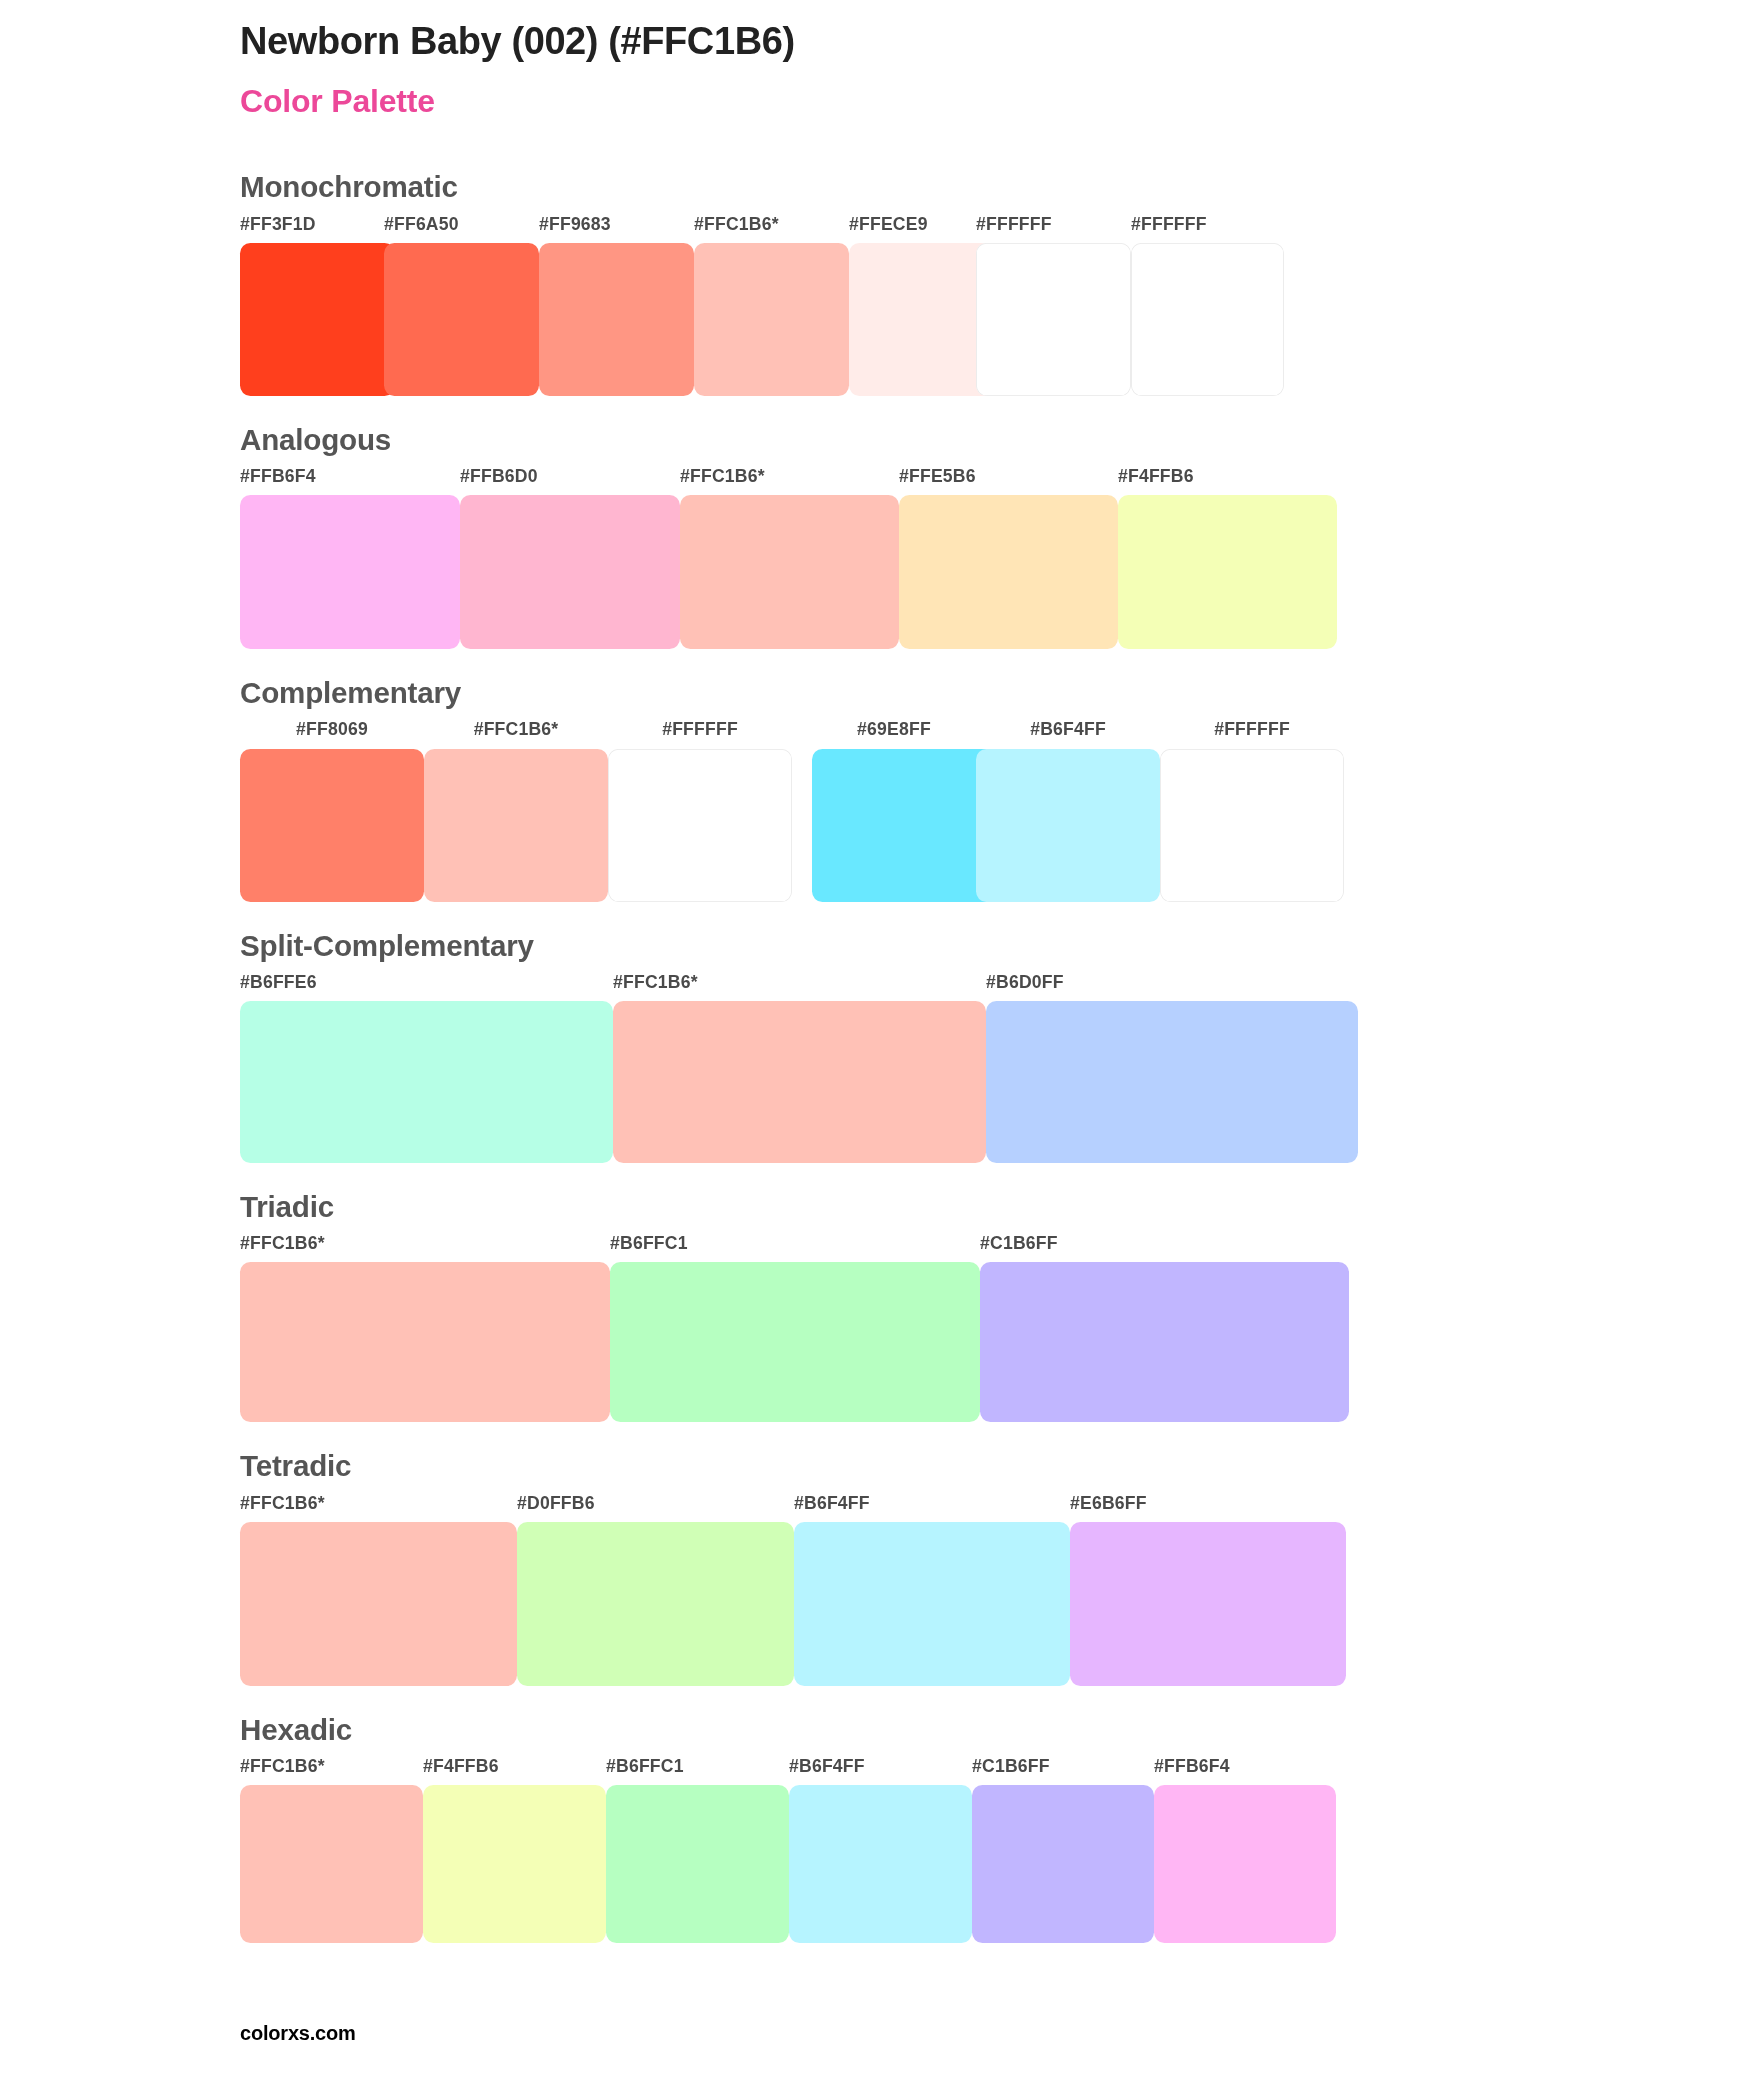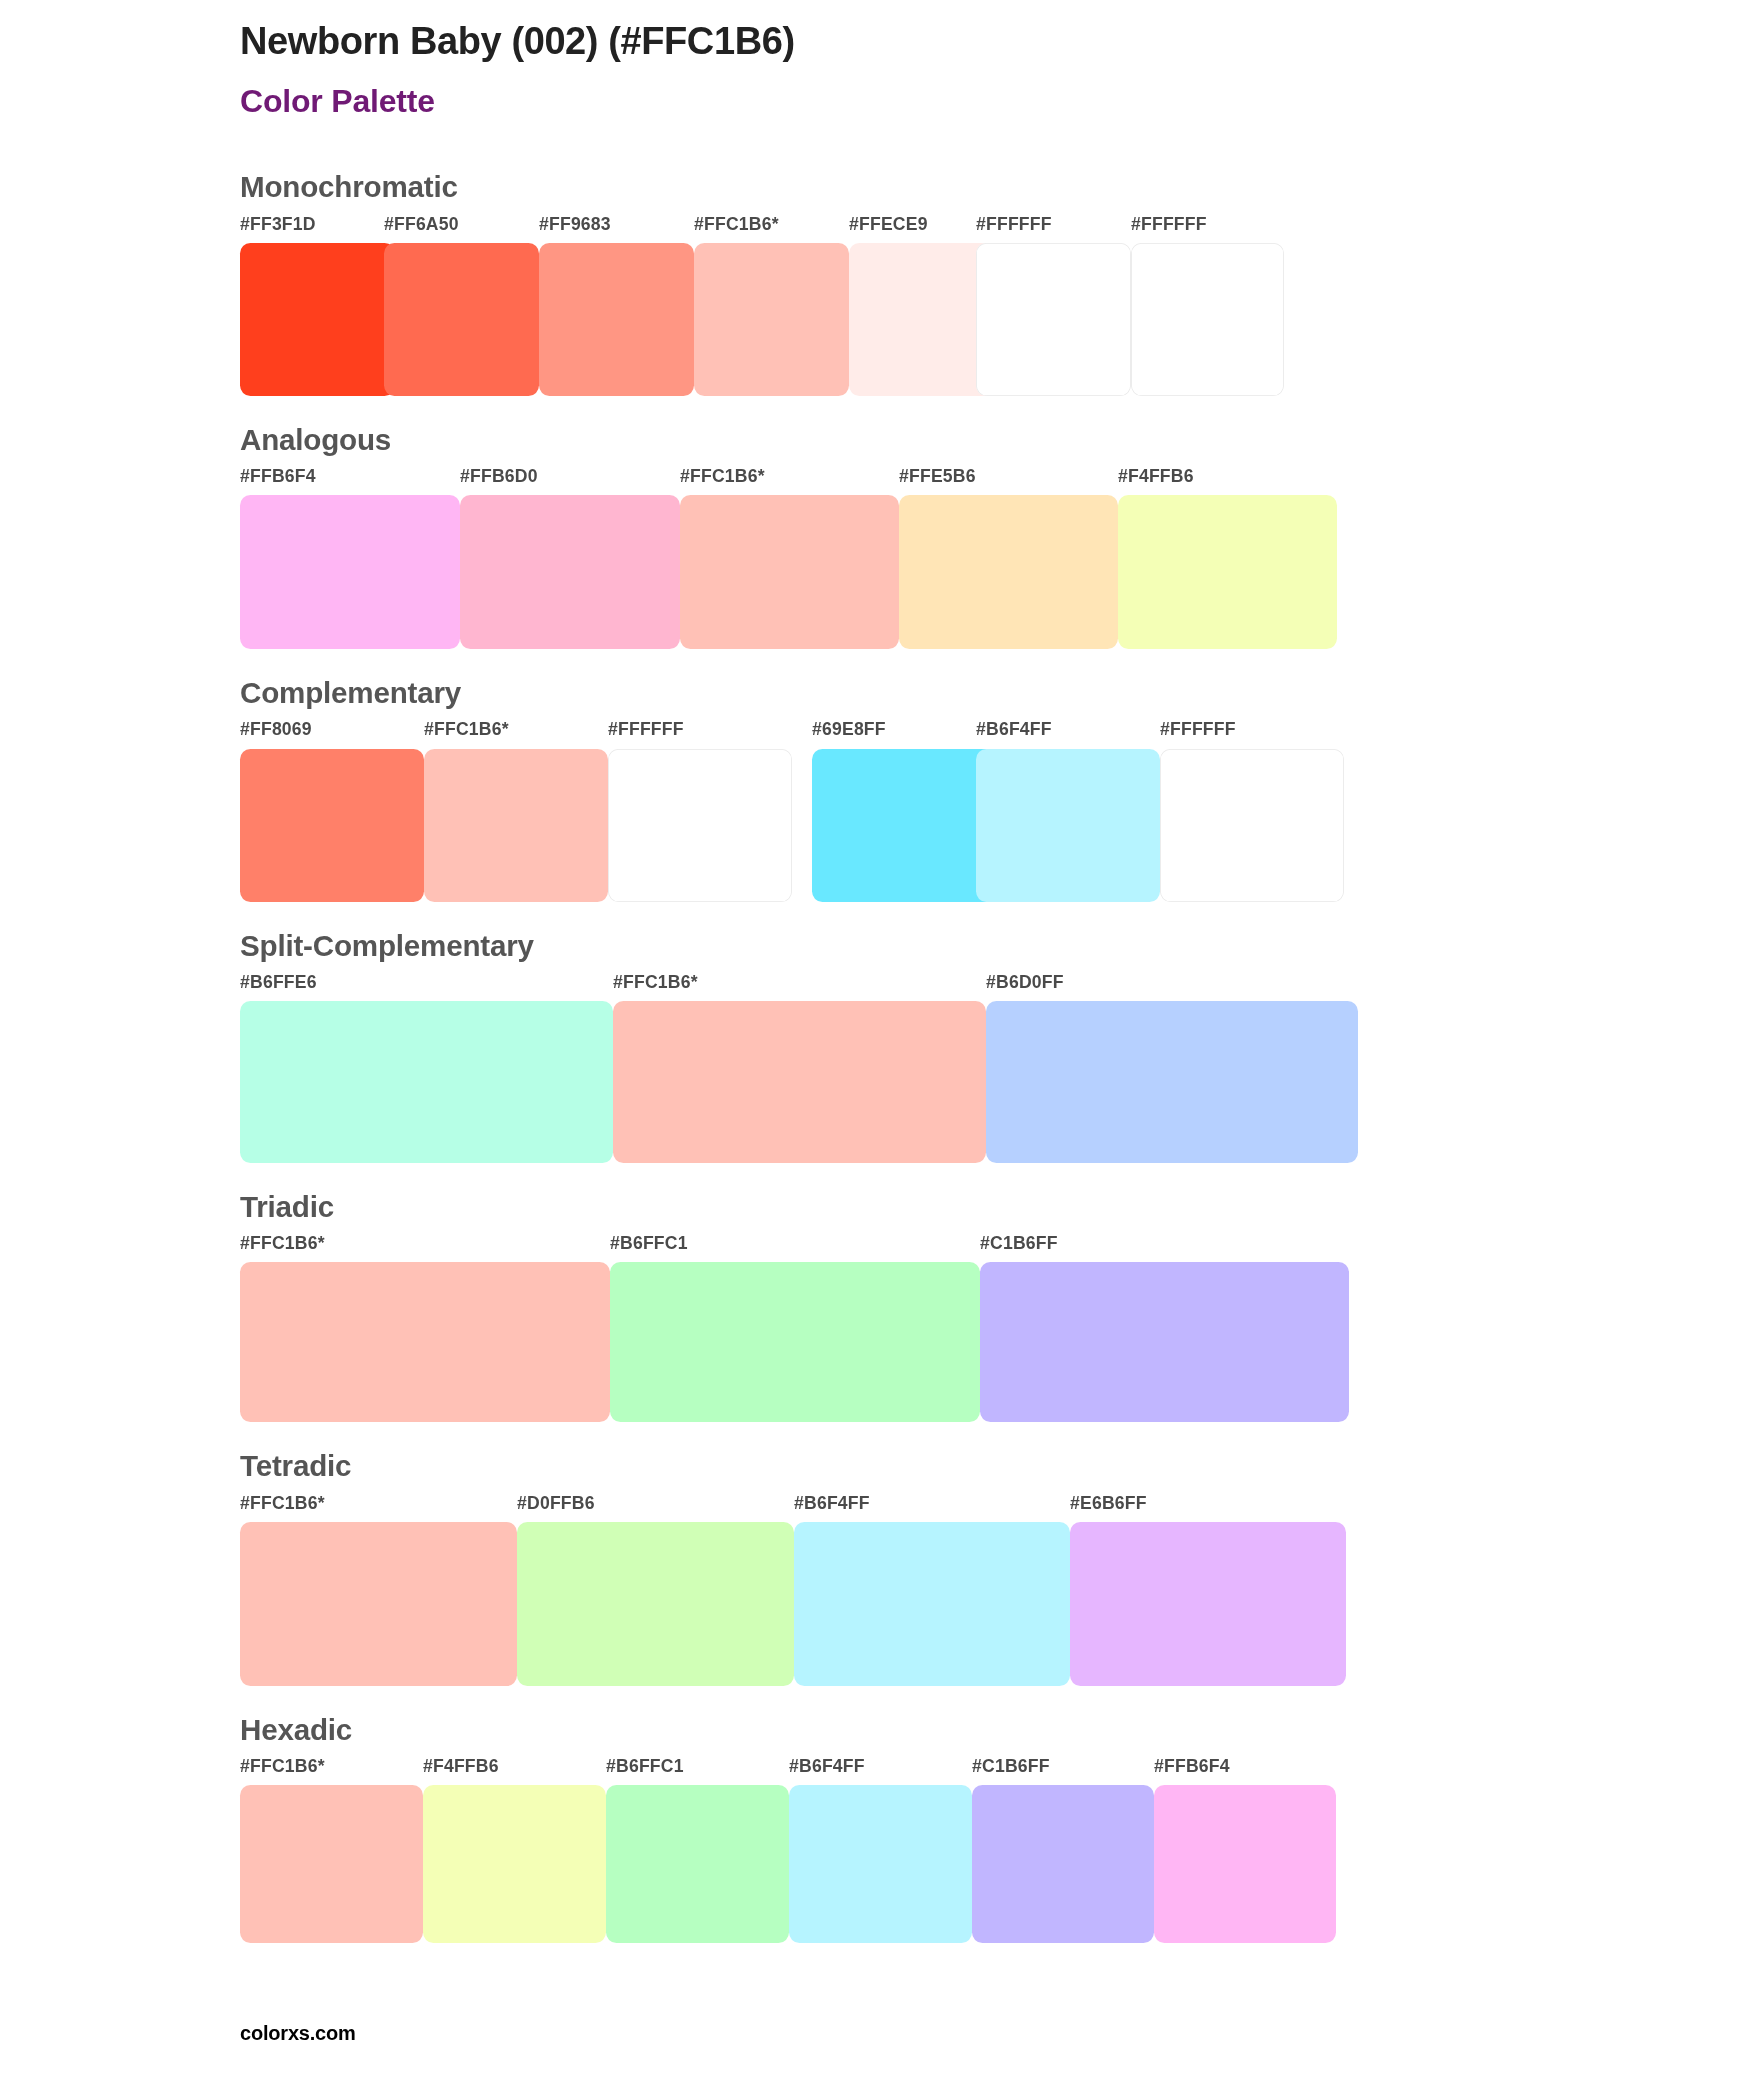--- a/index.html
+++ b/index.html
@@ -30,21 +30,21 @@
     font-weight: bold;
     color: #222222;
     letter-spacing: -0.4px;
     margin: 0;
     line-height: 1.22;
     white-space: nowrap;
   }
   .page-subtitle {
     font-size: 32px;
     font-weight: bold;
-    color: #701a75;
+    color: #ec4899;
     letter-spacing: -0.2px;
     margin: 17.6px 0 0 0;
     line-height: 1.2;
   }
   
   .sections {
     margin-top: 50px;
   }
   .section {
     padding-left: 240px;
@@ -162,21 +162,21 @@
             <span class="swatch-chip" style="background: rgb(255, 229, 182); height: 154px; width: 219px;"></span>
           </div>
           <div class="swatch" style="width: 219px;">
             <span class="swatch-label">#F4FFB6</span>
             <span class="swatch-chip" style="background: rgb(244, 255, 182); height: 154px; width: 219px;"></span>
           </div>
         </div>
       </div>
       <div class="section">
         <div class="section-title">Complementary</div>
-        <div class="swatch-row" style="width: 1106px;">
+        <div class="swatch-row" style="width: 1106px; text-align: center;">
           <div class="swatch" style="width: 184px;">
             <span class="swatch-label">#FF8069</span>
             <span class="swatch-chip" style="background: rgb(255, 128, 105); height: 153px; width: 184px;"></span>
           </div>
           <div class="swatch" style="width: 184px;">
             <span class="swatch-label">#FFC1B6*</span>
             <span class="swatch-chip" style="background: rgb(255, 193, 182); height: 153px; width: 184px;"></span>
           </div>
           <div class="swatch" style="width: 184px;">
             <span class="swatch-label">#FFFFFF</span>

